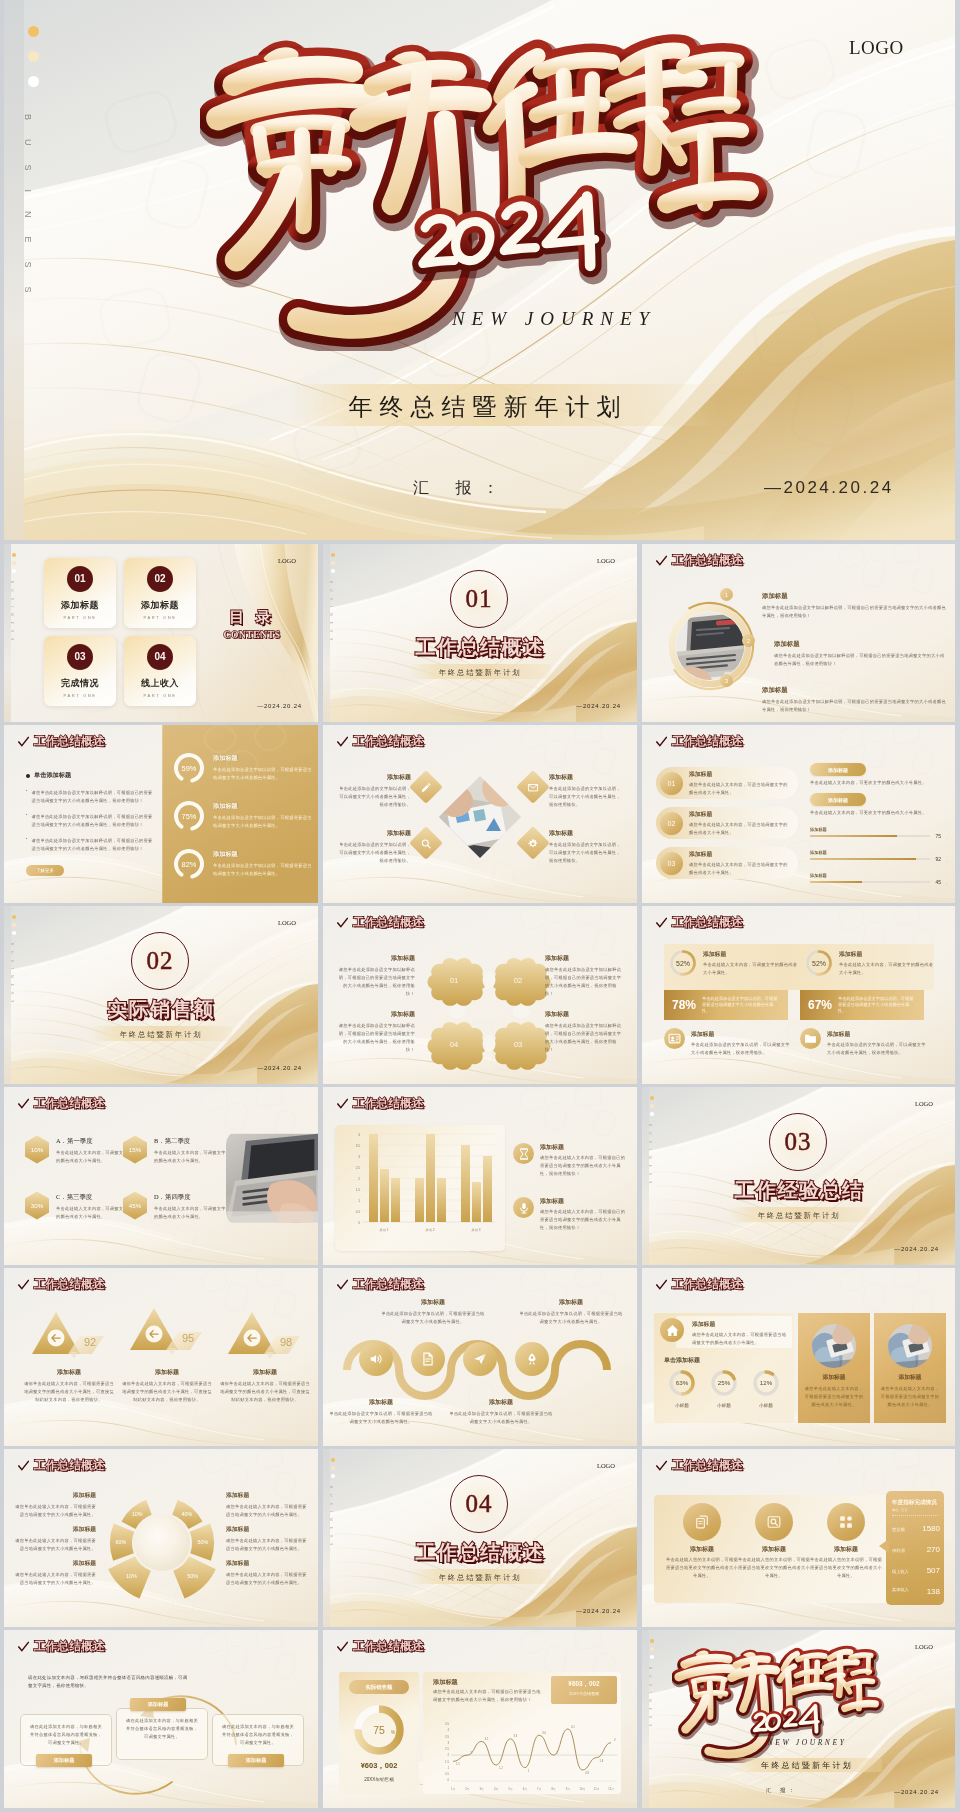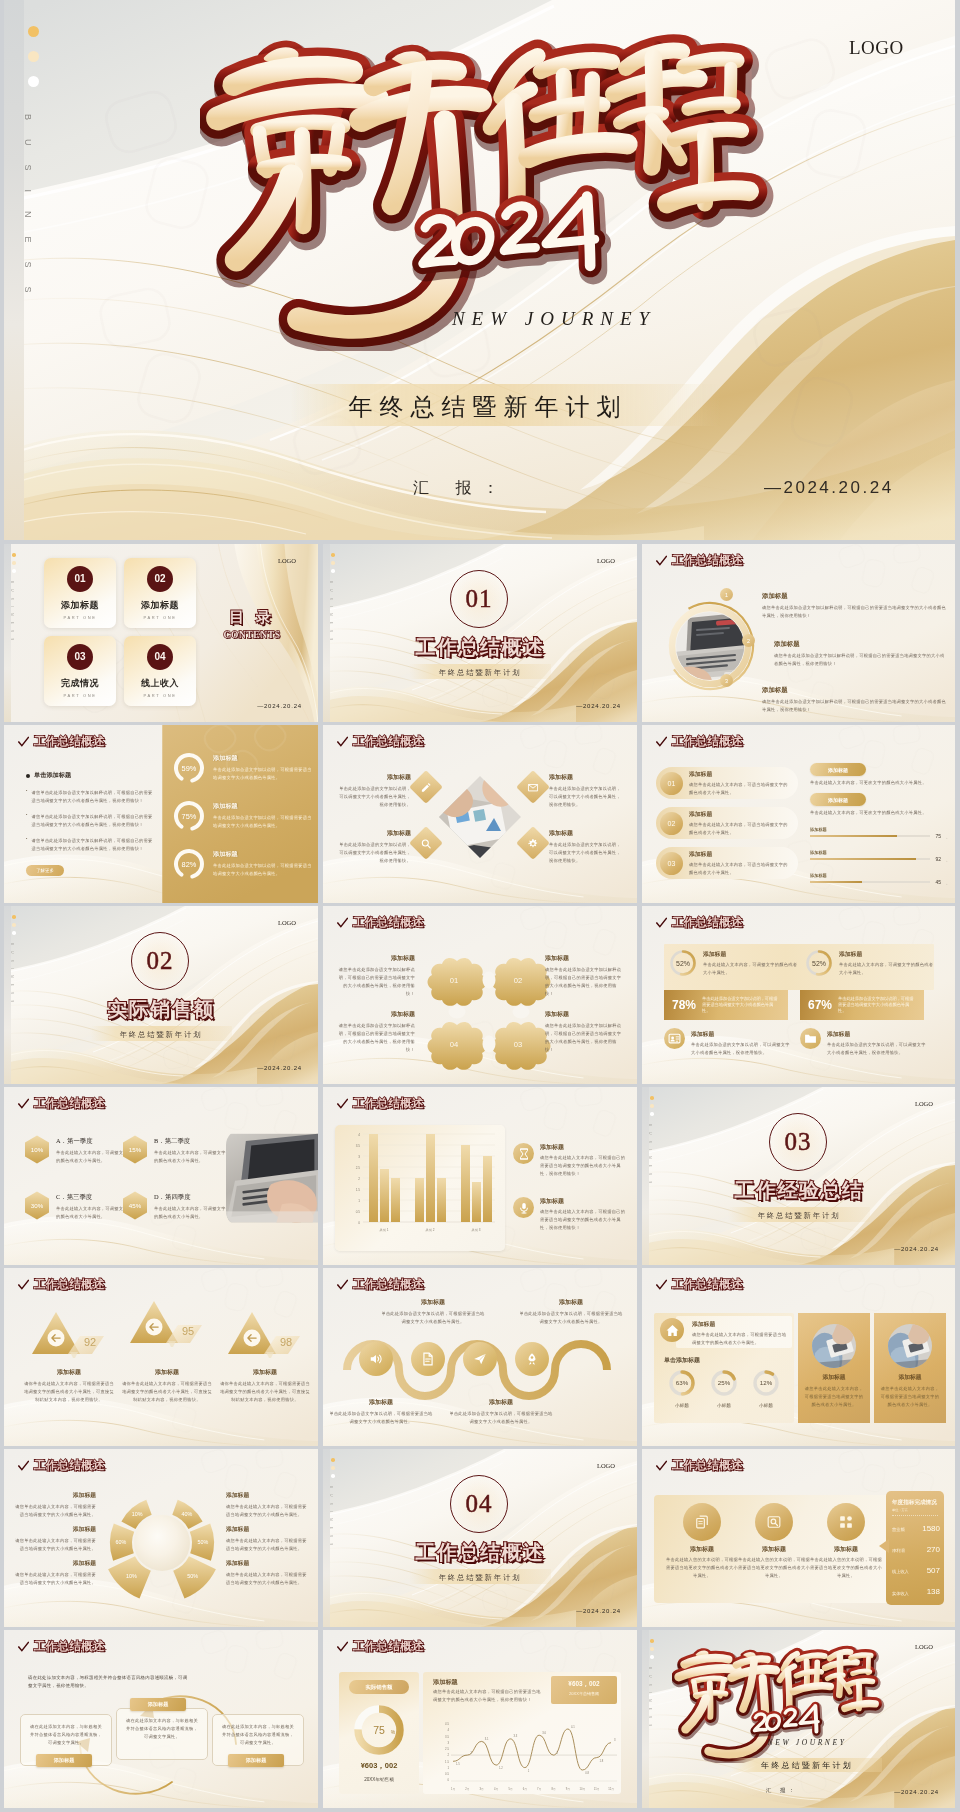--- a/index.html
+++ b/index.html
@@ -1394,21 +1394,21 @@
  <circle cx="26" cy="30" r="8.5" fill="#fdf8ee"></circle>
  <g transform="translate(20.5,24.5) scale(0.46)" fill="#c09a50">
   <path d="M21 12H4M10 5l-7 7 7 7" fill="none" stroke="#c09a50" stroke-width="2.8" stroke-linecap="round" stroke-linejoin="round"></path>
  </g>
  <text x="60" y="38" text-anchor="middle" font-size="11" fill="#c6a766" font-family="'Liberation Sans',sans-serif">92</text>
 </svg></div>
           <div class="zw" style="left:18px;top:100px;width:94px;text-align:center">
  <div class="addt" style="font-size:6px">添加标题</div>
  <div class="body-txt" style="font-size:4.2px;margin-top:3px">请你单击此处输入文本内容，可根据需要适当地调整文字的颜色或者大小等属性，可直接复制粘贴文本内容，祝你使用愉快。</div>
           </div>
-          <div class="zw" style="left:124px;top:29px">
+          <div class="zw" style="left:124px;top:36px">
 <svg width="78" height="50" viewBox="0 0 78 50">
  <path d="M26,4 L50,46 L2,46 Z" fill="url(#gGv)"></path>
  <path d="M50,28 L74,28 L62,46 L38,46 Z" fill="url(#gGlight)" opacity="0.75"></path>
  <path d="M40,44 L48,44 L44,52 Z" fill="#f0e2c4" opacity="0.7"></path>
  <circle cx="26" cy="30" r="8.5" fill="#fdf8ee"></circle>
  <g transform="translate(20.5,24.5) scale(0.46)" fill="#c09a50">
   <path d="M21 12H4M10 5l-7 7 7 7" fill="none" stroke="#c09a50" stroke-width="2.8" stroke-linecap="round" stroke-linejoin="round"></path>
  </g>
  <text x="60" y="38" text-anchor="middle" font-size="11" fill="#c6a766" font-family="'Liberation Sans',sans-serif">95</text>
 </svg></div>
@@ -1785,21 +1785,21 @@
  <span style="font-size:8px;color:#fffaf0;font-family:'Liberation Sans',sans-serif">1580</span>
           </div>
           <div class="zw" style="left:250px;top:96px;width:48px;display:flex;align-items:baseline;justify-content:space-between">
  <span style="font-size:4.2px;color:#fdf4e4">净利润</span>
  <span style="font-size:8px;color:#fffaf0;font-family:'Liberation Sans',sans-serif">270</span>
           </div>
           <div class="zw" style="left:250px;top:117px;width:48px;display:flex;align-items:baseline;justify-content:space-between">
  <span style="font-size:4.2px;color:#fdf4e4">线上收入</span>
  <span style="font-size:8px;color:#fffaf0;font-family:'Liberation Sans',sans-serif">507</span>
           </div>
-          <div class="zw" style="left:250px;top:138px;width:48px;display:flex;align-items:flex-end;justify-content:space-between">
+          <div class="zw" style="left:250px;top:138px;width:48px;display:flex;align-items:flex-start;justify-content:space-between">
  <span style="font-size:4.2px;color:#fdf4e4">实体收入</span>
  <span style="font-size:8px;color:#fffaf0;font-family:'Liberation Sans',sans-serif">138</span>
           </div>
 </div>
 </div>
 <div class="row">
 <div class="thumb">
 <div class="tbg">
             <svg viewBox="0 0 313.5 177" preserveAspectRatio="none">
 <rect width="313.5" height="177" fill="url(#gPlain)"></rect>

